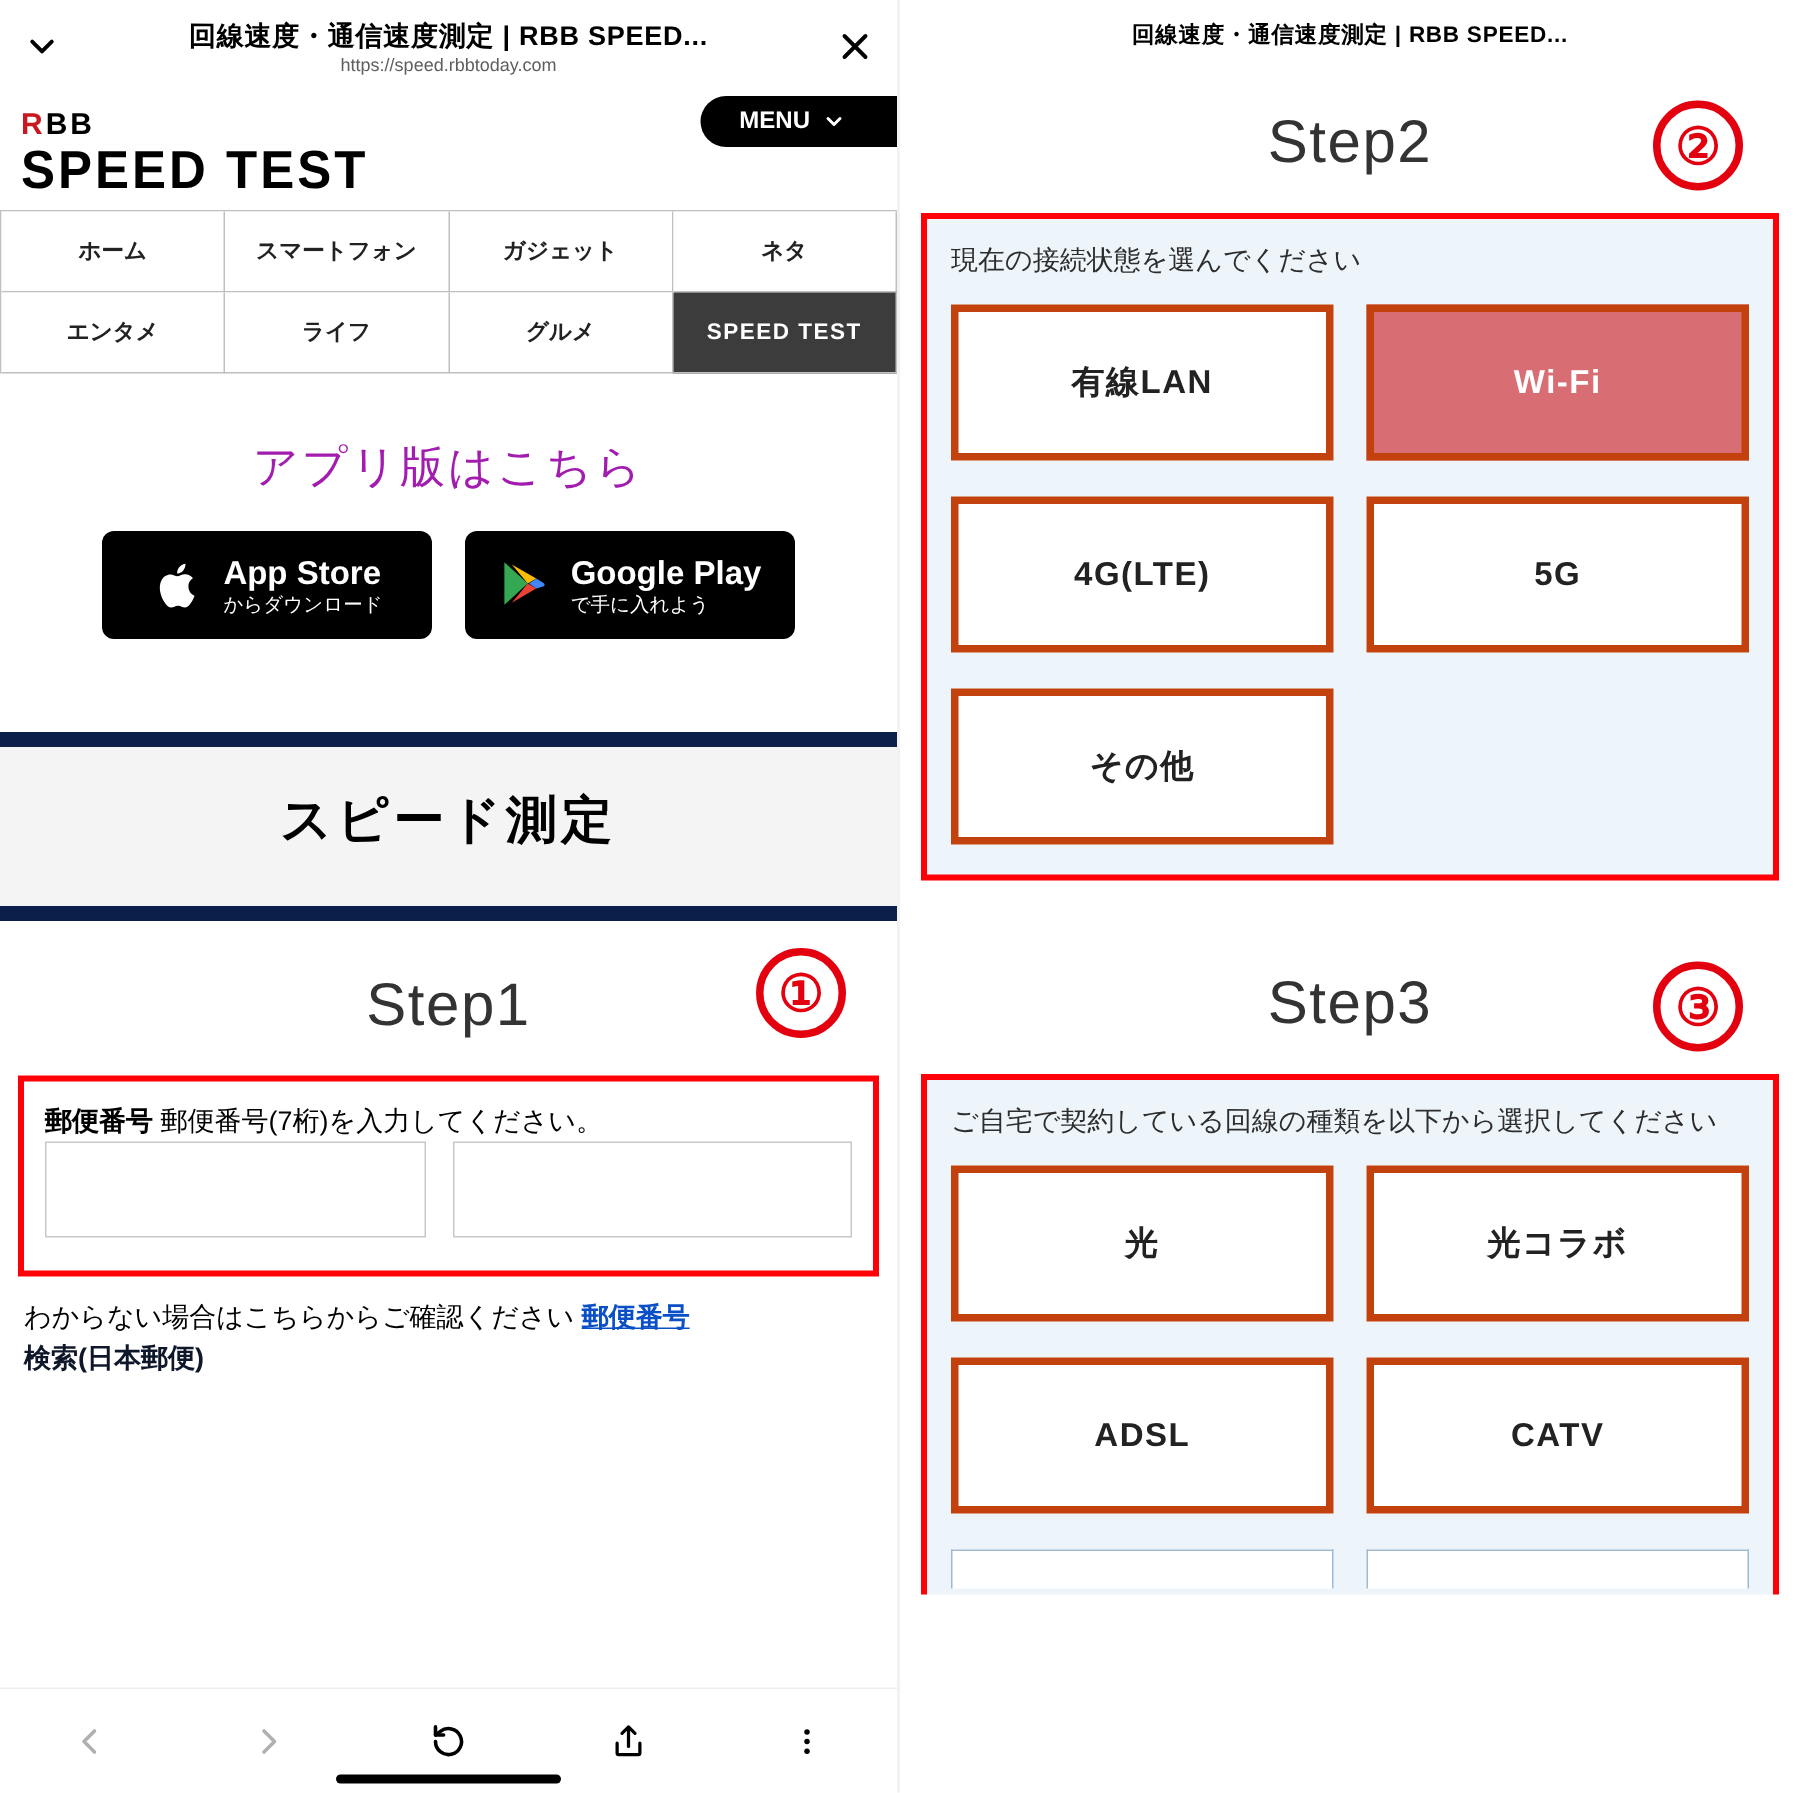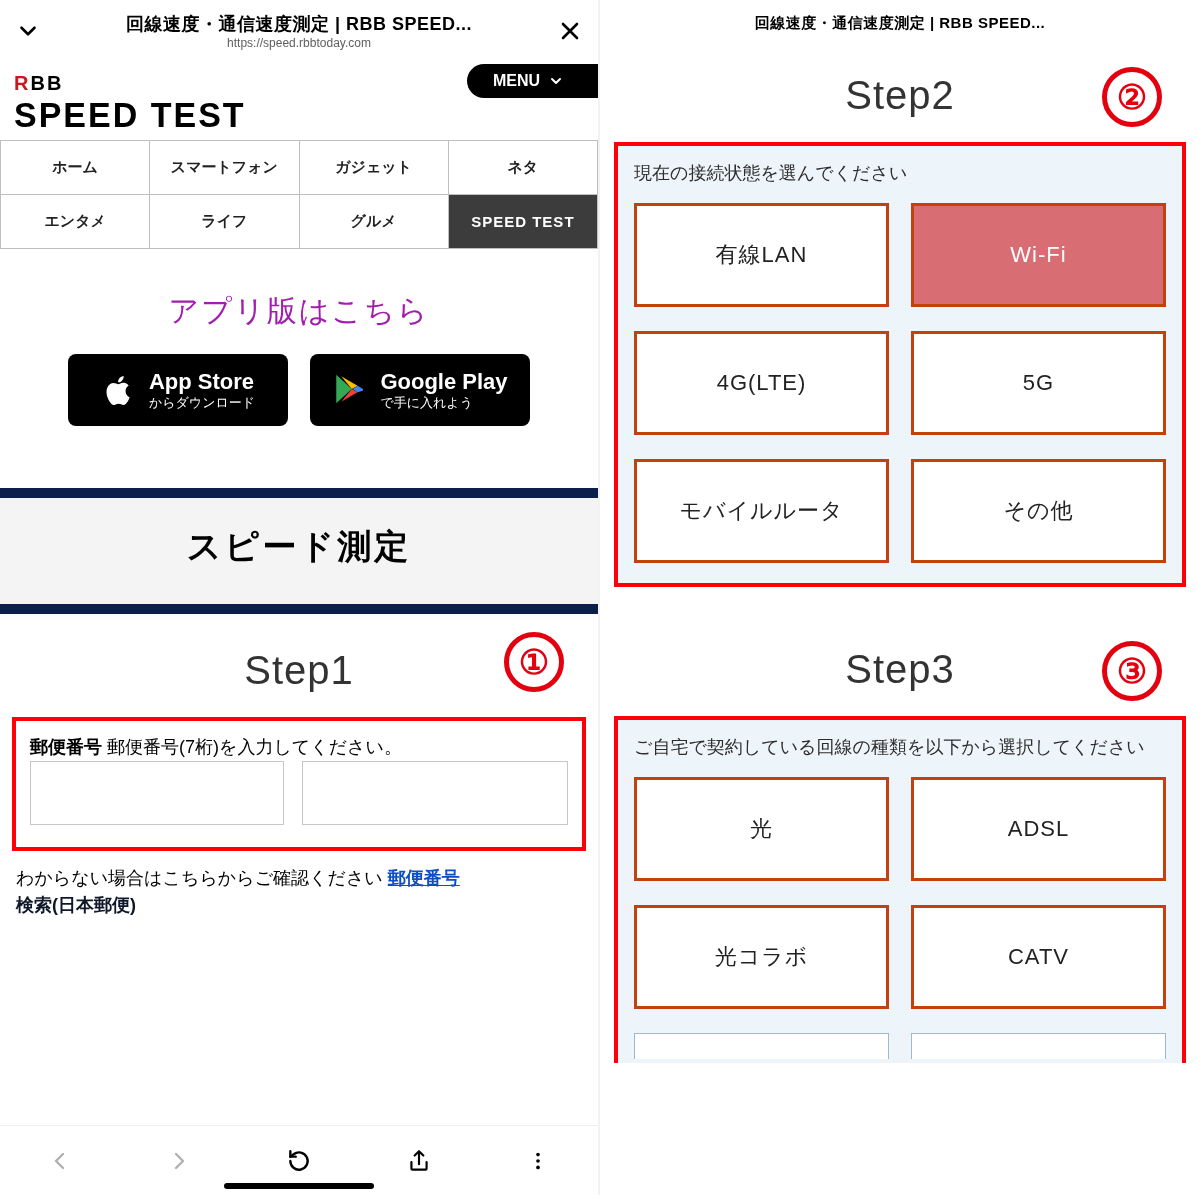--- a/index.html
+++ b/index.html
@@ -109,23 +109,23 @@
   .step2 .circle-badge { top:28px; right:38px; }
   .step3 .circle-badge { top:28px; right:38px; }
   .bluebox {
     border:4px solid #ff0008; margin:0 14px 26px; padding:14px 16px 20px;
     background:#eef5fa;
   }
   .bluebox.nobottom { margin-bottom:0; padding-bottom:4px; border-bottom:none; }
   .prompt { font-size:18px; color:#2d2d2d; margin-bottom:16px; line-height:1.5;}
   .option-grid { display:grid; grid-template-columns:1fr 1fr; gap:24px 22px; }
   .opt {
-    background:#fff; border:3px solid #c2410c; height:104px;
+    background:#fff; border:5px solid #c2410c; height:104px;
     display:flex; align-items:center; justify-content:center;
-    font-size:22px; letter-spacing:1px; color:#222;
+    font-size:22px; letter-spacing:1px; color:#222;font-weight:bold;
   }
   .opt.selected { background:#d86d74; color:#fff; }
   .step3 .opt { height:104px; }
   .step3 .option-grid-extra { margin-top:24px; }
   .step3 .stub { height:26px; background:#fff; border:1px solid #9fb9cf; border-bottom:none;}
 </style>
 </head>
 <body>
 
 <div class="pane pane-left">
@@ -265,35 +265,34 @@
   <div class="step2 step-block">
     <div class="step-header">Step2</div>
     <div class="circle-badge">②</div>
     <div class="bluebox">
       <div class="prompt">現在の接続状態を選んでください</div>
       <div class="option-grid" id="s2grid">
           <div class="opt">有線LAN</div>
           <div class="opt selected">Wi-Fi</div>
           <div class="opt">4G(LTE)</div>
           <div class="opt">5G</div>
-          <div class="opt">モバイルルータ</div>
           <div class="opt">その他</div>
         </div>
     </div>
   </div>
 
   <div class="step3 step-block">
     <div class="step-header">Step3</div>
     <div class="circle-badge">③</div>
     <div class="bluebox nobottom">
       <div class="prompt">ご自宅で契約している回線の種類を以下から選択してください</div>
       <div class="option-grid" id="s3grid">
           <div class="opt">光</div>
+          <div class="opt">光コラボ</div>
           <div class="opt">ADSL</div>
-          <div class="opt">光コラボ</div>
           <div class="opt">CATV</div>
         </div>
       <div class="option-grid option-grid-extra">
         <div class="stub"></div>
         <div class="stub"></div>
       </div>
     </div>
   </div>
 </div>
 

